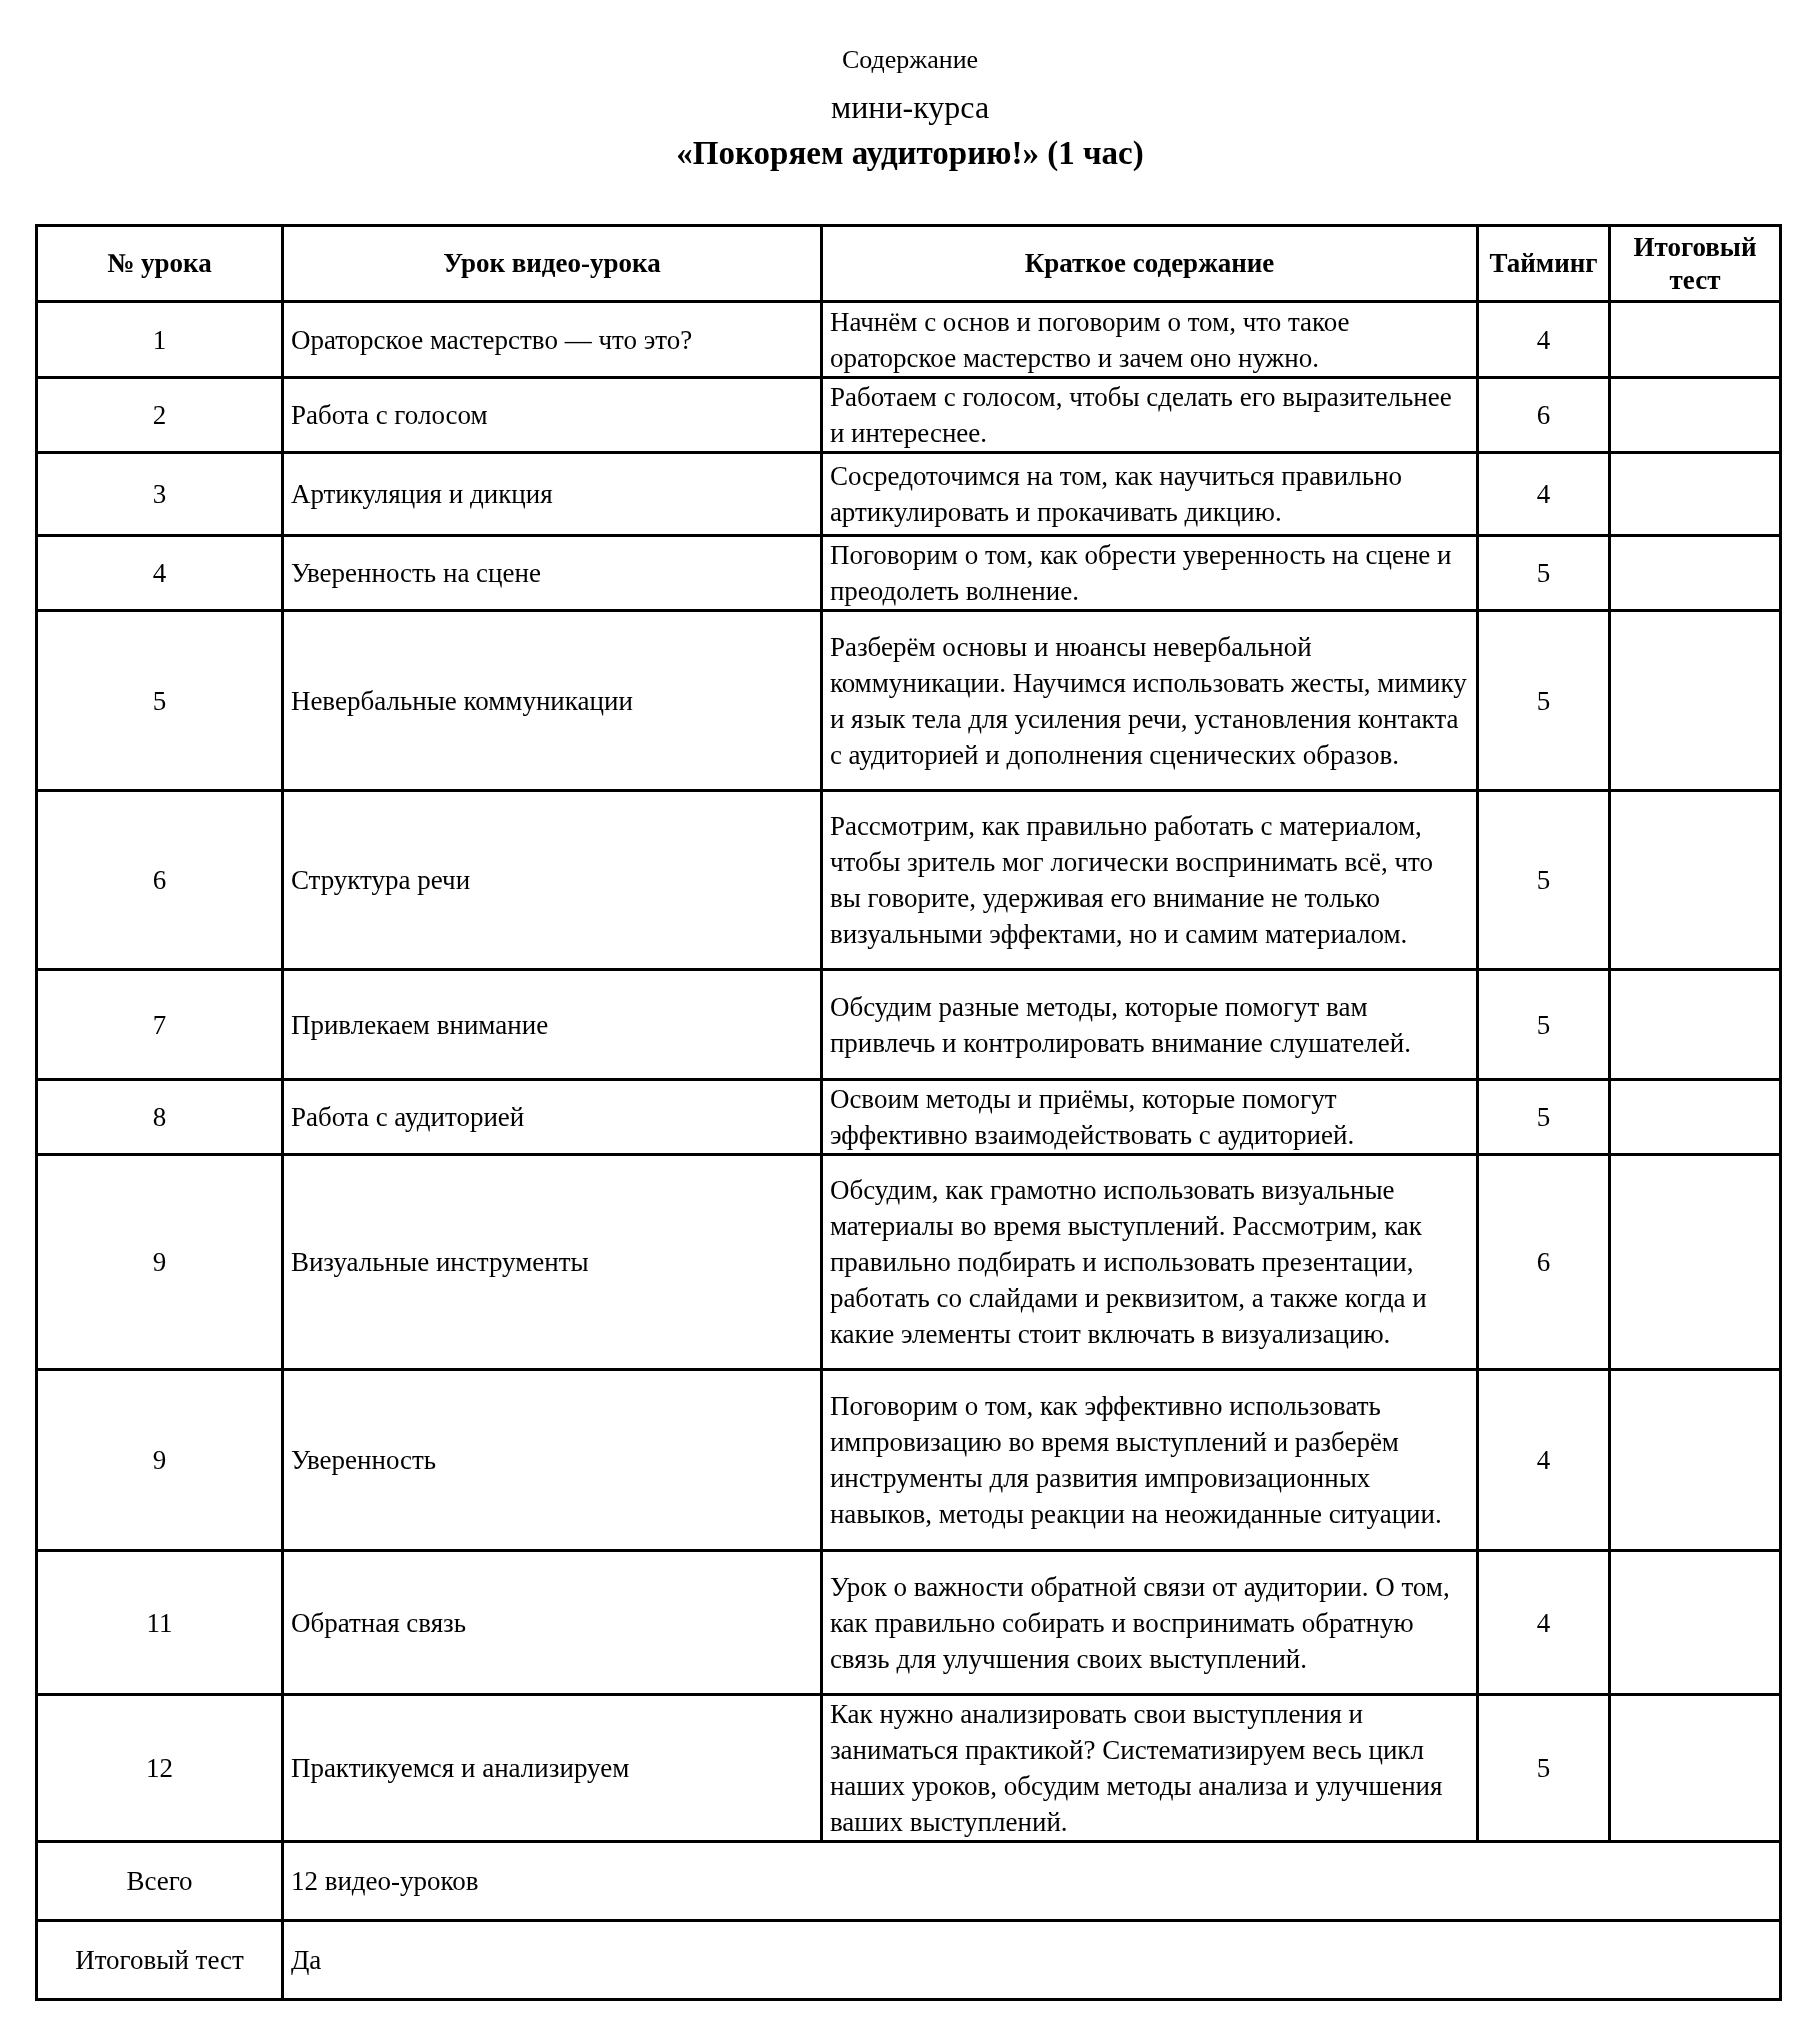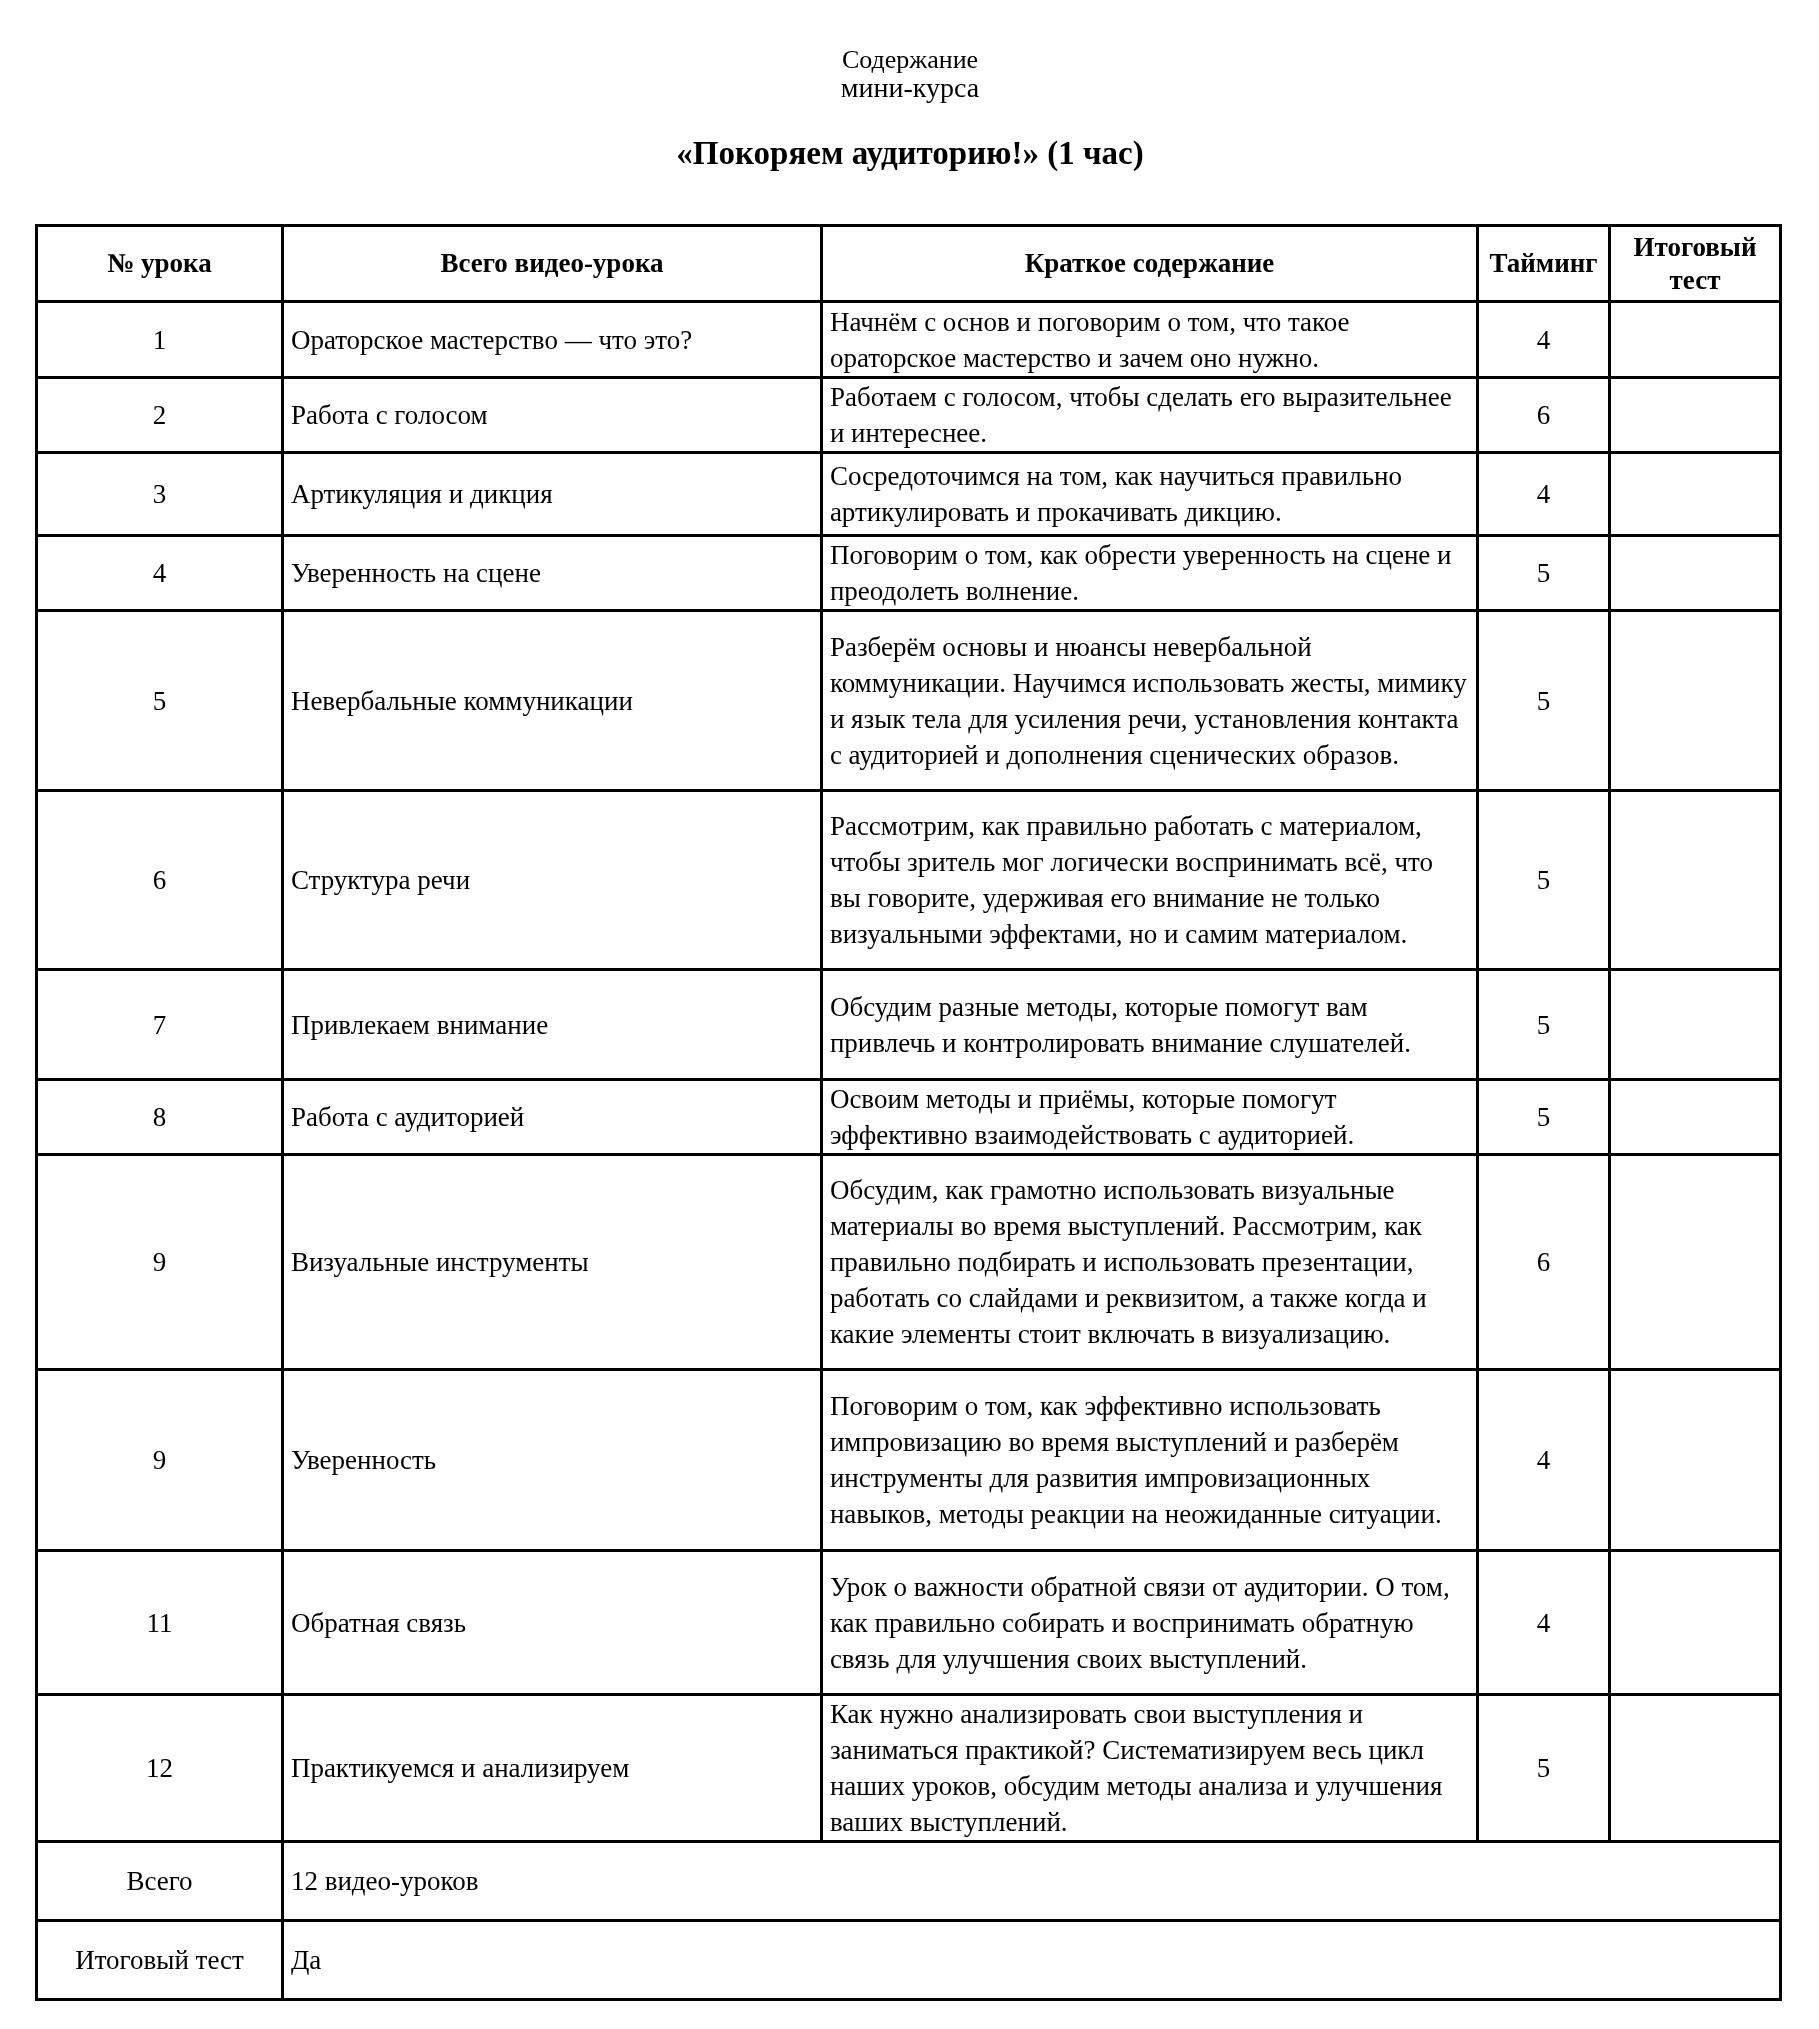--- a/index.html
+++ b/index.html
@@ -1,19 +1,19 @@
 <!DOCTYPE html>
 <html style="font-size:13.8px"><head>
 <meta charset="utf-8">
 <style>
   html, body { margin: 0; padding: 0; background: #ffffff; }
   body { width: 1820px; height: 2030px; position: relative; overflow: hidden; color: #000; }
   .title-block { position: absolute; left: 0; width: 1820px; text-align: center; font-family: Liberation Serif, serif; }
   .t1 { top: 43px; font-size: 26px; line-height: 34px; }
-  .t2 { top: 71px; font-size: 28px; line-height: 34px; }
+  .t2 { top: 90px; font-size: 32px; line-height: 34px; }
   .t3 { top: 136px; font-size: 33px; line-height: 34px; font-weight: bold; }
   table.course { position: absolute; left: 35px; top: 224px; width: 1744px; border-collapse: collapse; table-layout: fixed;
     font-family: "Liberation Serif", serif; font-size: 27px; line-height: 36px; }
   table.course td, table.course th { border: 3.4px solid #000; padding: 0 6.9px; vertical-align: middle; }
   table.course th { font-weight: bold; text-align: center; line-height: 33px; }
   .c-num { text-align: center; }
   .c-topic { text-align: left; }
   .c-desc { text-align: left; }
   .c-time { text-align: center; }
   .c-test { text-align: center; }
@@ -30,21 +30,21 @@
   <colgroup>
     <col style="width:246px">
     <col style="width:539px">
     <col style="width:656px">
     <col style="width:132px">
     <col style="width:171px">
   </colgroup>
   <thead>
     <tr style="height:76px">
       <th>№ урока</th>
-      <th>Всего видео-урока</th>
+      <th>Урок видео-урока</th>
       <th>Краткое содержание</th>
       <th style="padding:0 1.7px">Тайминг</th>
       <th>Итоговый тест</th>
     </tr>
   </thead>
   <tbody id="rows">
       <tr style="height: 76px;">
         <td class="c-num">1</td>
         <td class="c-topic">Ораторское мастерство — что это?</td>
         <td class="c-desc">Начнём с основ и поговорим о том, что такое ораторское мастерство и зачем оно нужно.</td>

